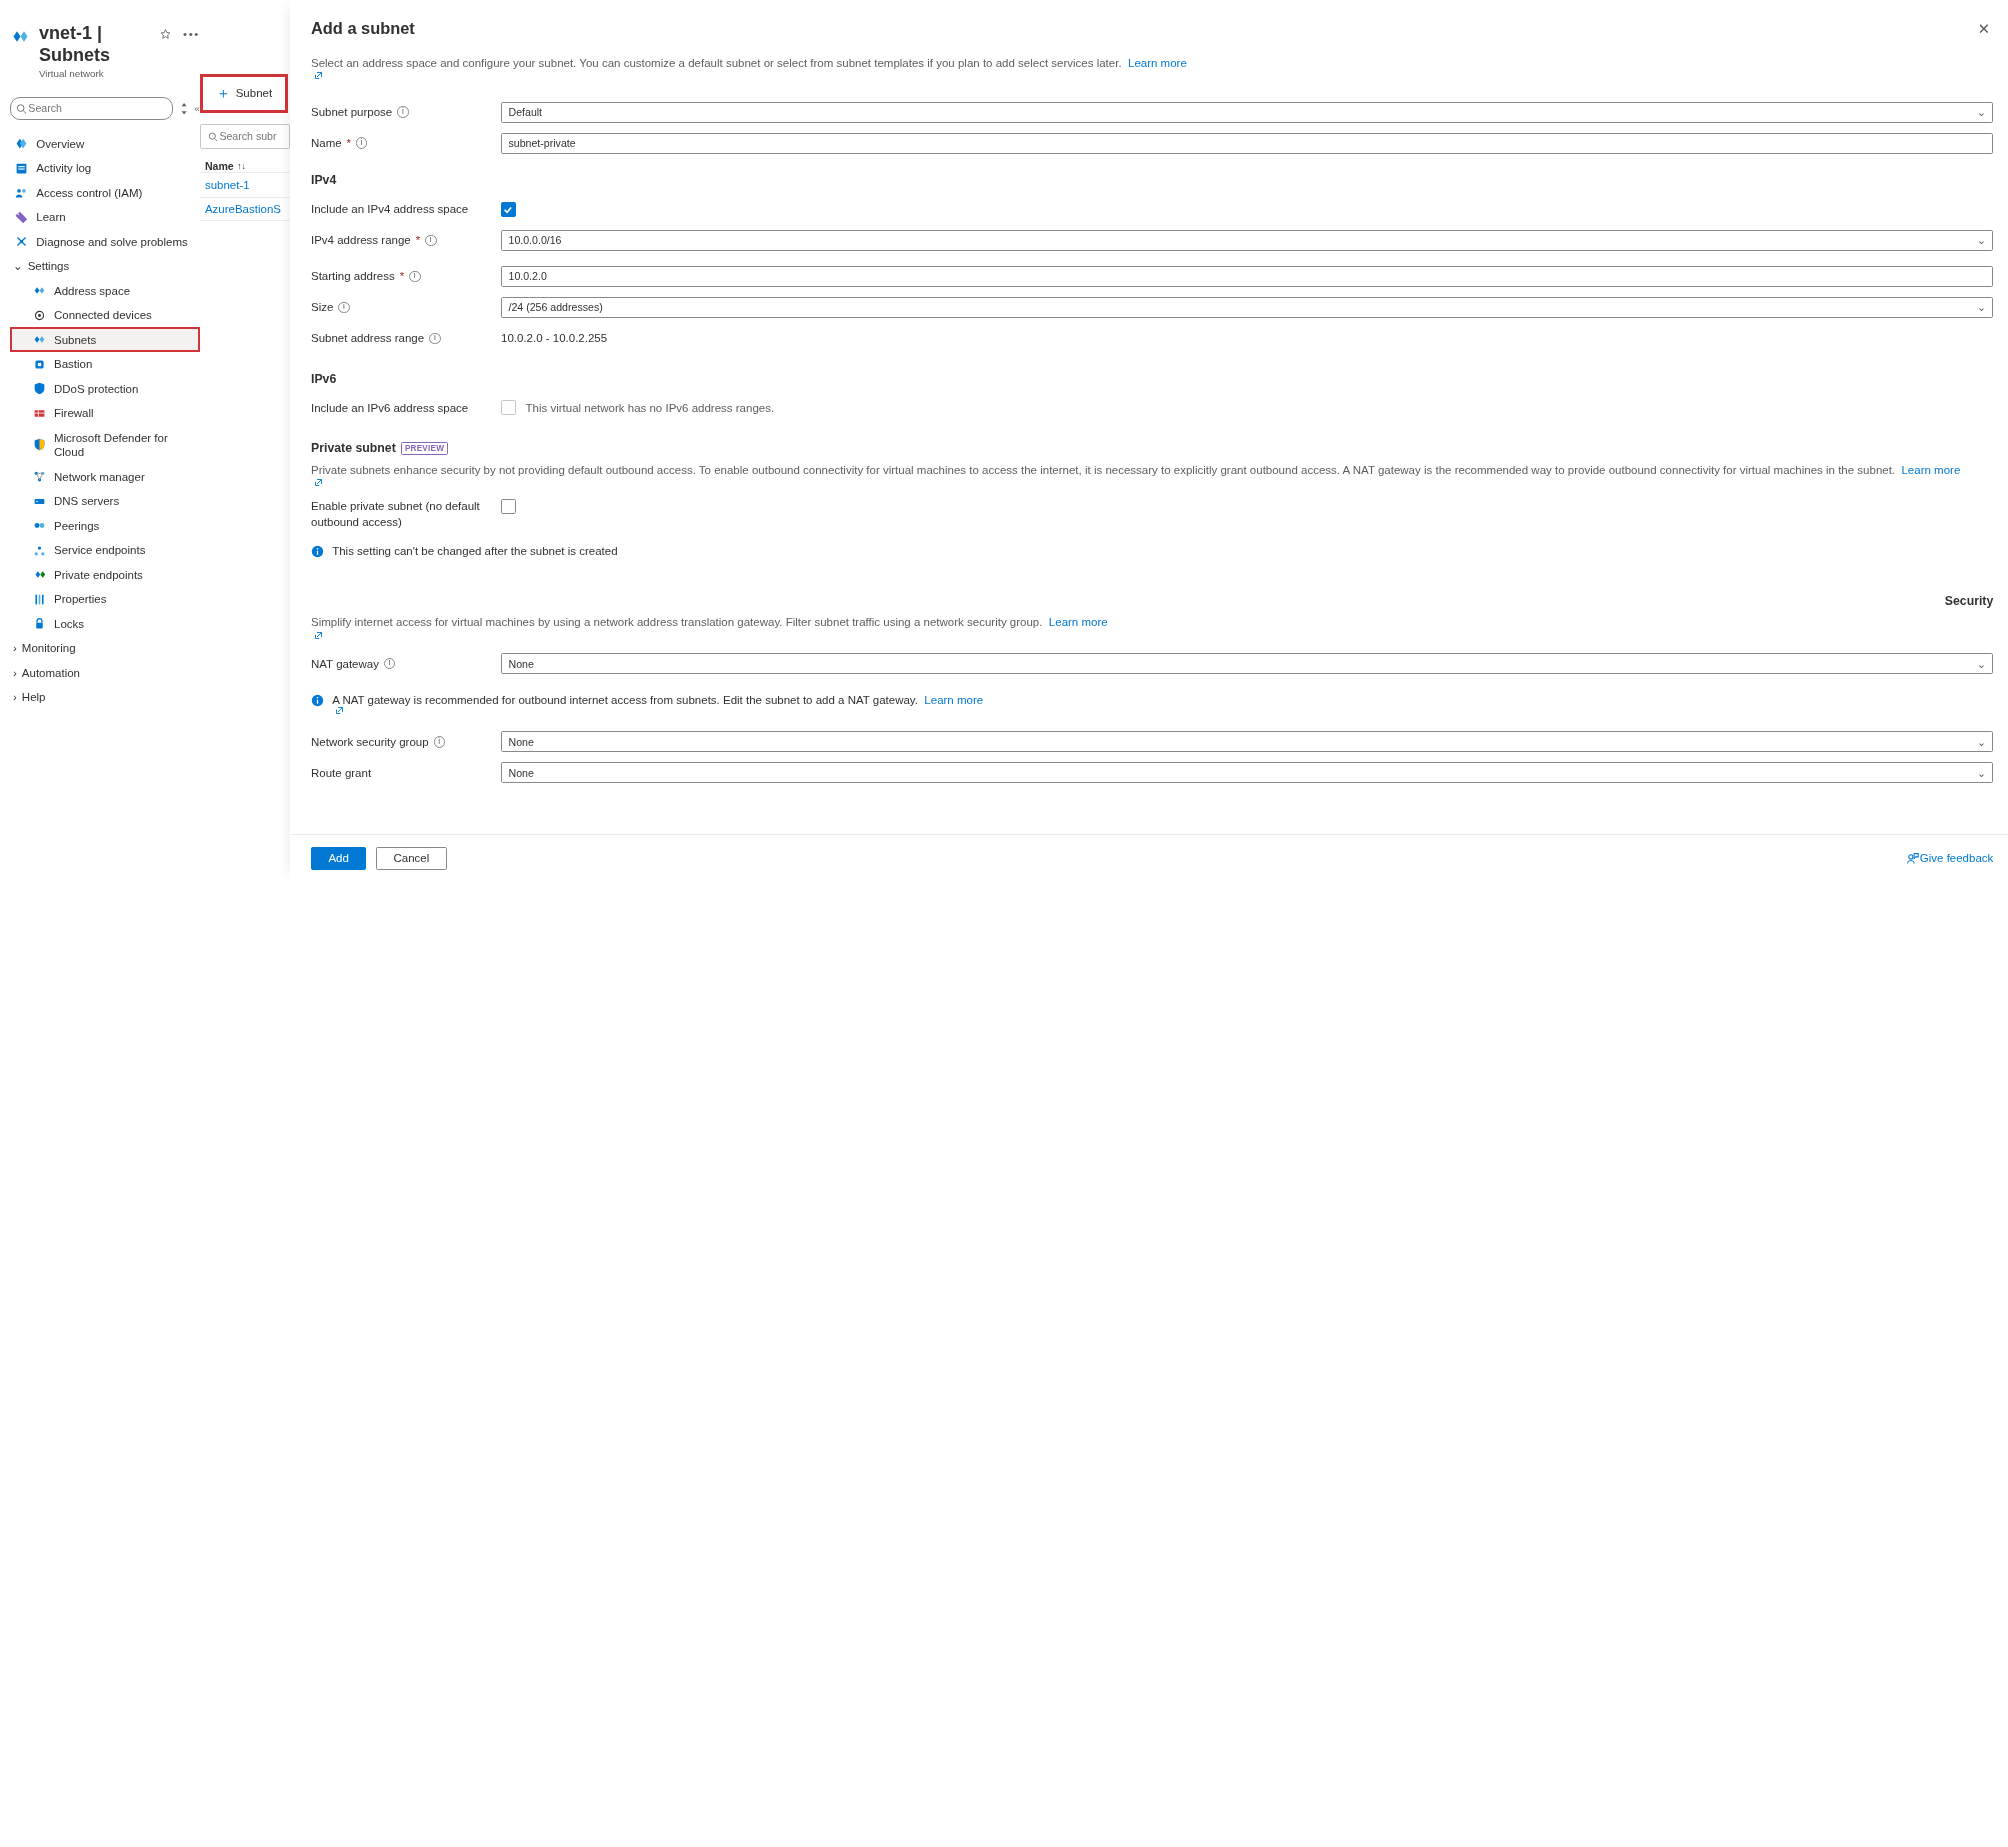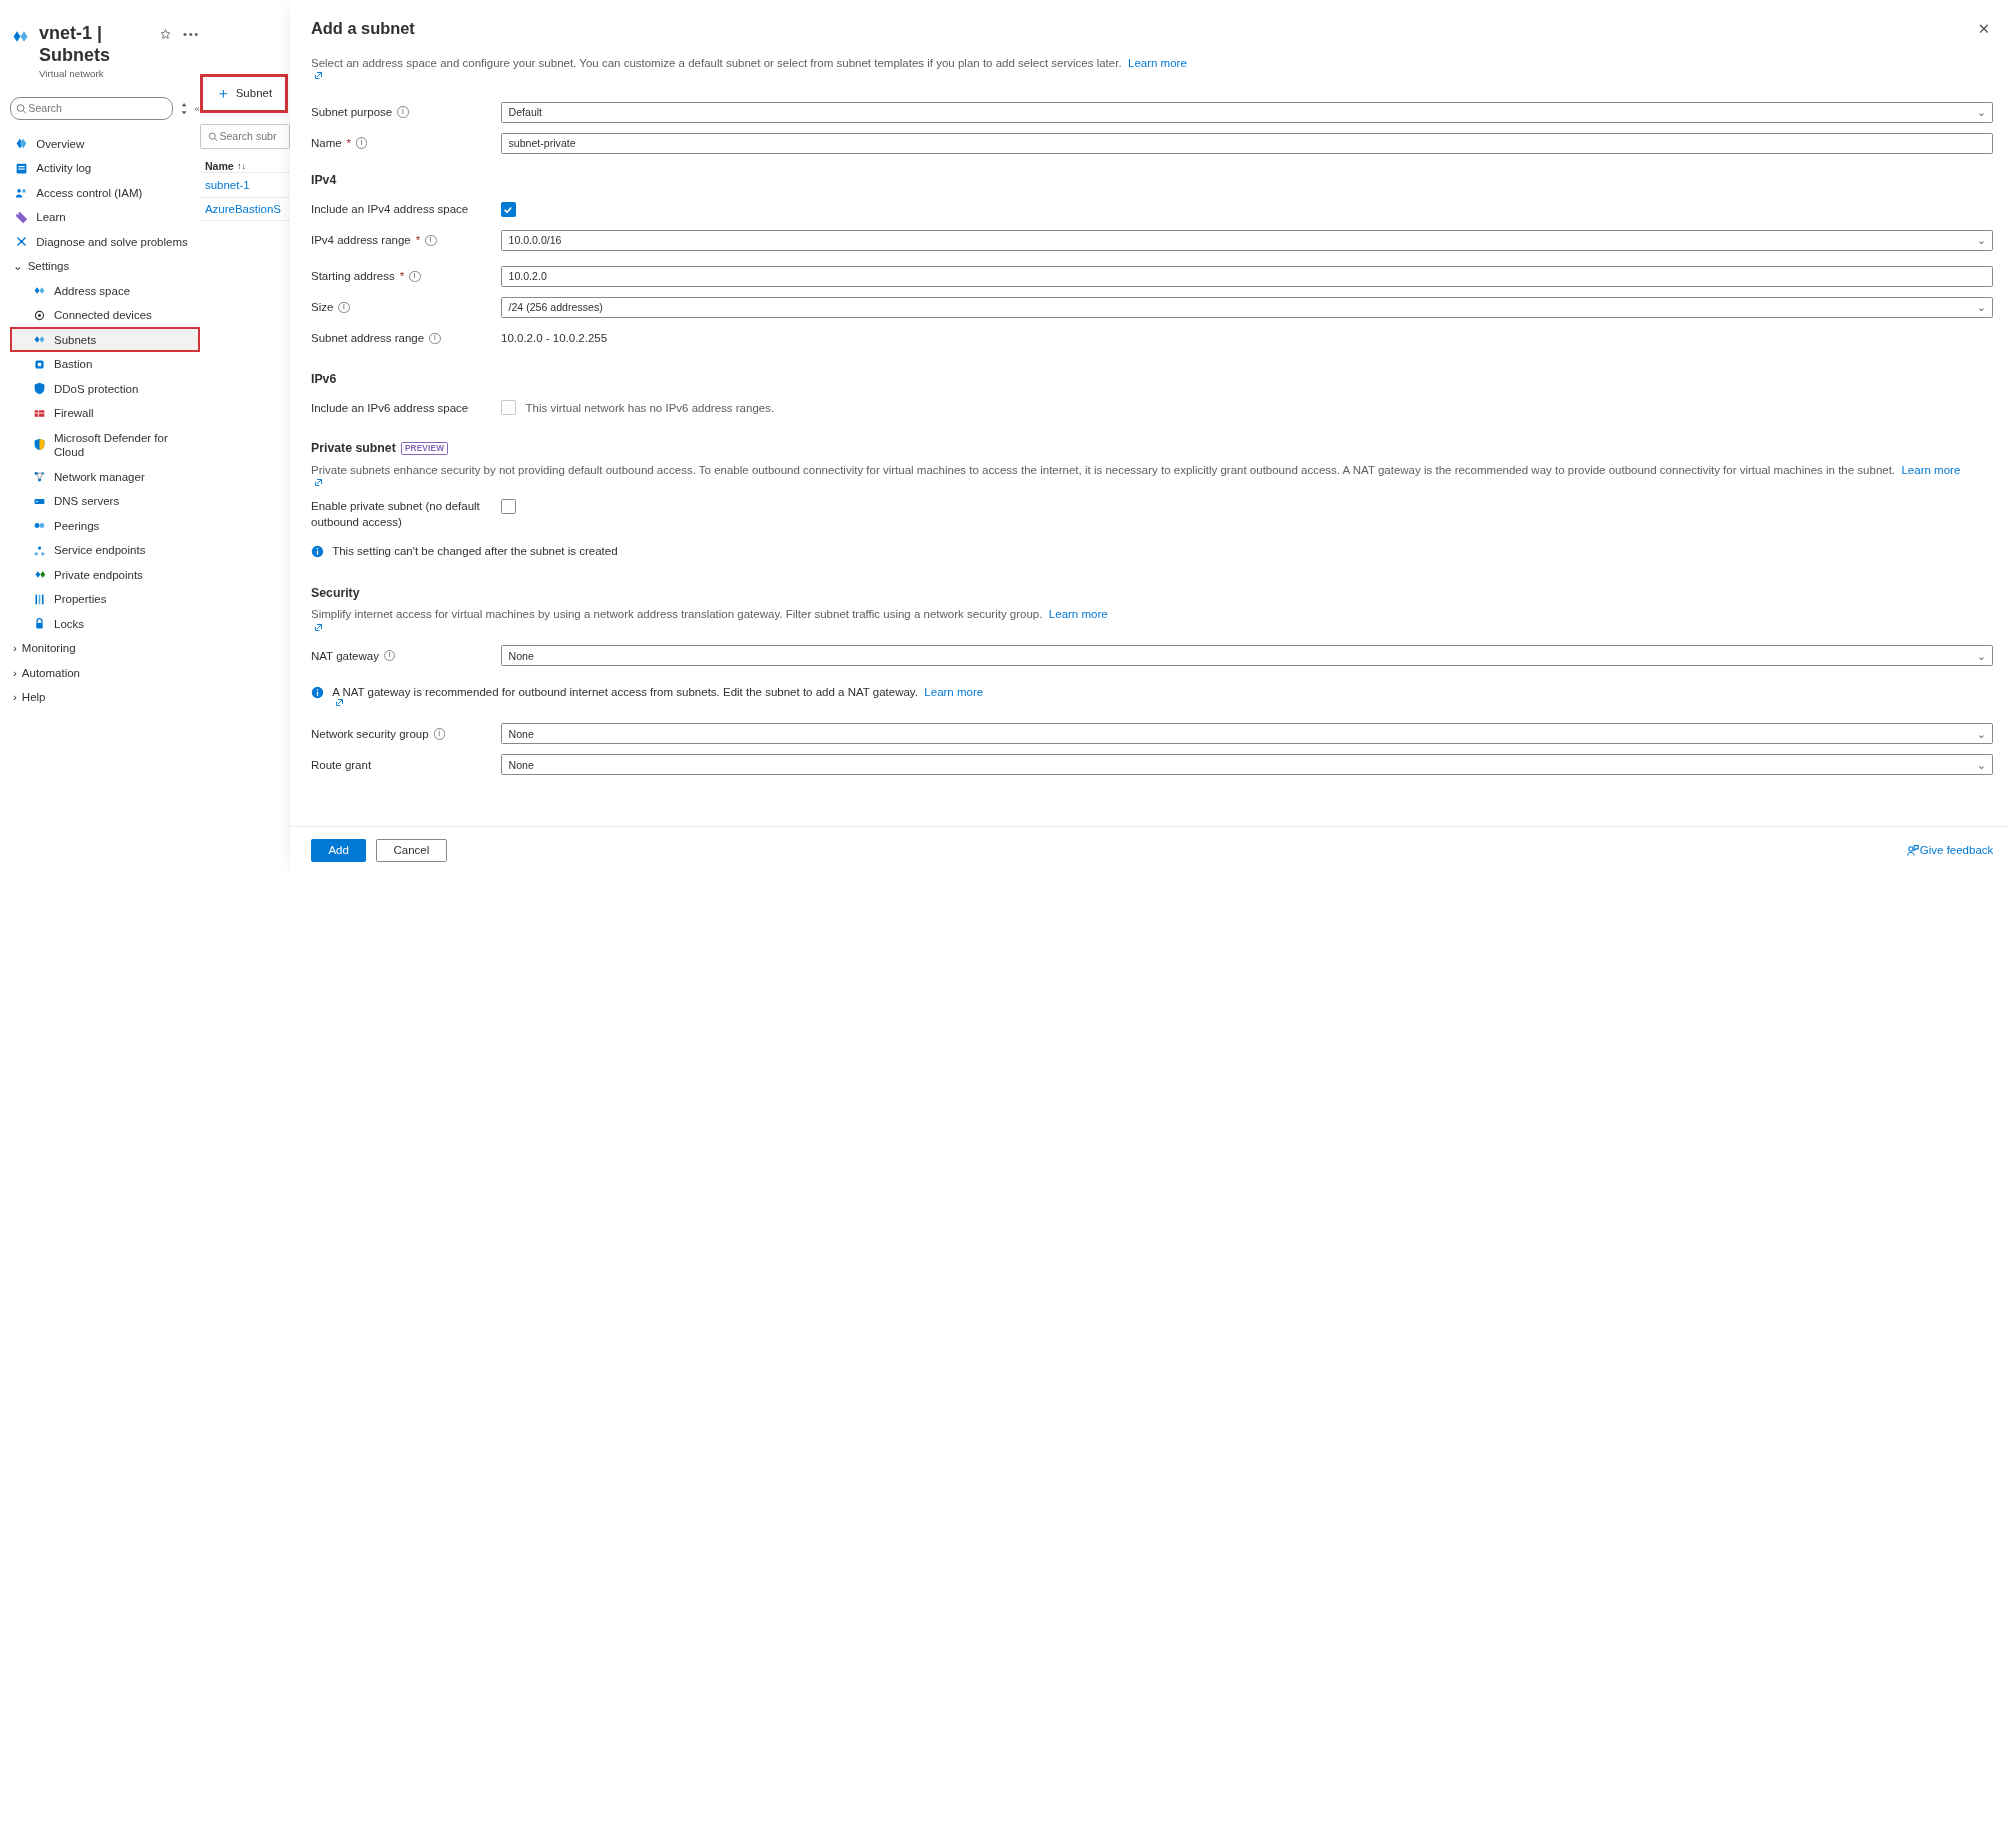--- a/index.html
+++ b/index.html
@@ -503,21 +503,21 @@
           <span class="info-icn">
               <svg viewBox="0 0 16 16">
                 <circle cx="8" cy="8" r="7" fill="#0078d4"></circle>
                 <rect x="7.2" y="7" width="1.6" height="5" fill="#fff"></rect>
                 <circle cx="8" cy="4.6" r="1" fill="#fff"></circle>
               </svg>
             </span>
           <span>This setting can't be changed after the subnet is created</span>
         </div>
 
-        <div class="section-h" style="margin-top:28px;">Security</div>
+        <div class="section-h" style="margin-top:36px;text-align:right;">Security</div>
         <div class="para">
           <span>Simplify internet access for virtual machines by using a network address translation gateway. Filter subnet traffic using a network security group.</span>&nbsp;
           <a href="#" class="ext"><span>Learn more</span><svg viewBox="0 0 12 12">
                 <path fill="none" stroke="#0078d4" stroke-width="1.2" d="M4 2h6v6M10 2L4 8M2 5v5h5"></path>
               </svg></a>
         </div>
         <div class="row" style="margin-top:8.2px;">
           <div class="lbl">
               <span>NAT gateway</span>
               <span class="info-dot">i</span>

